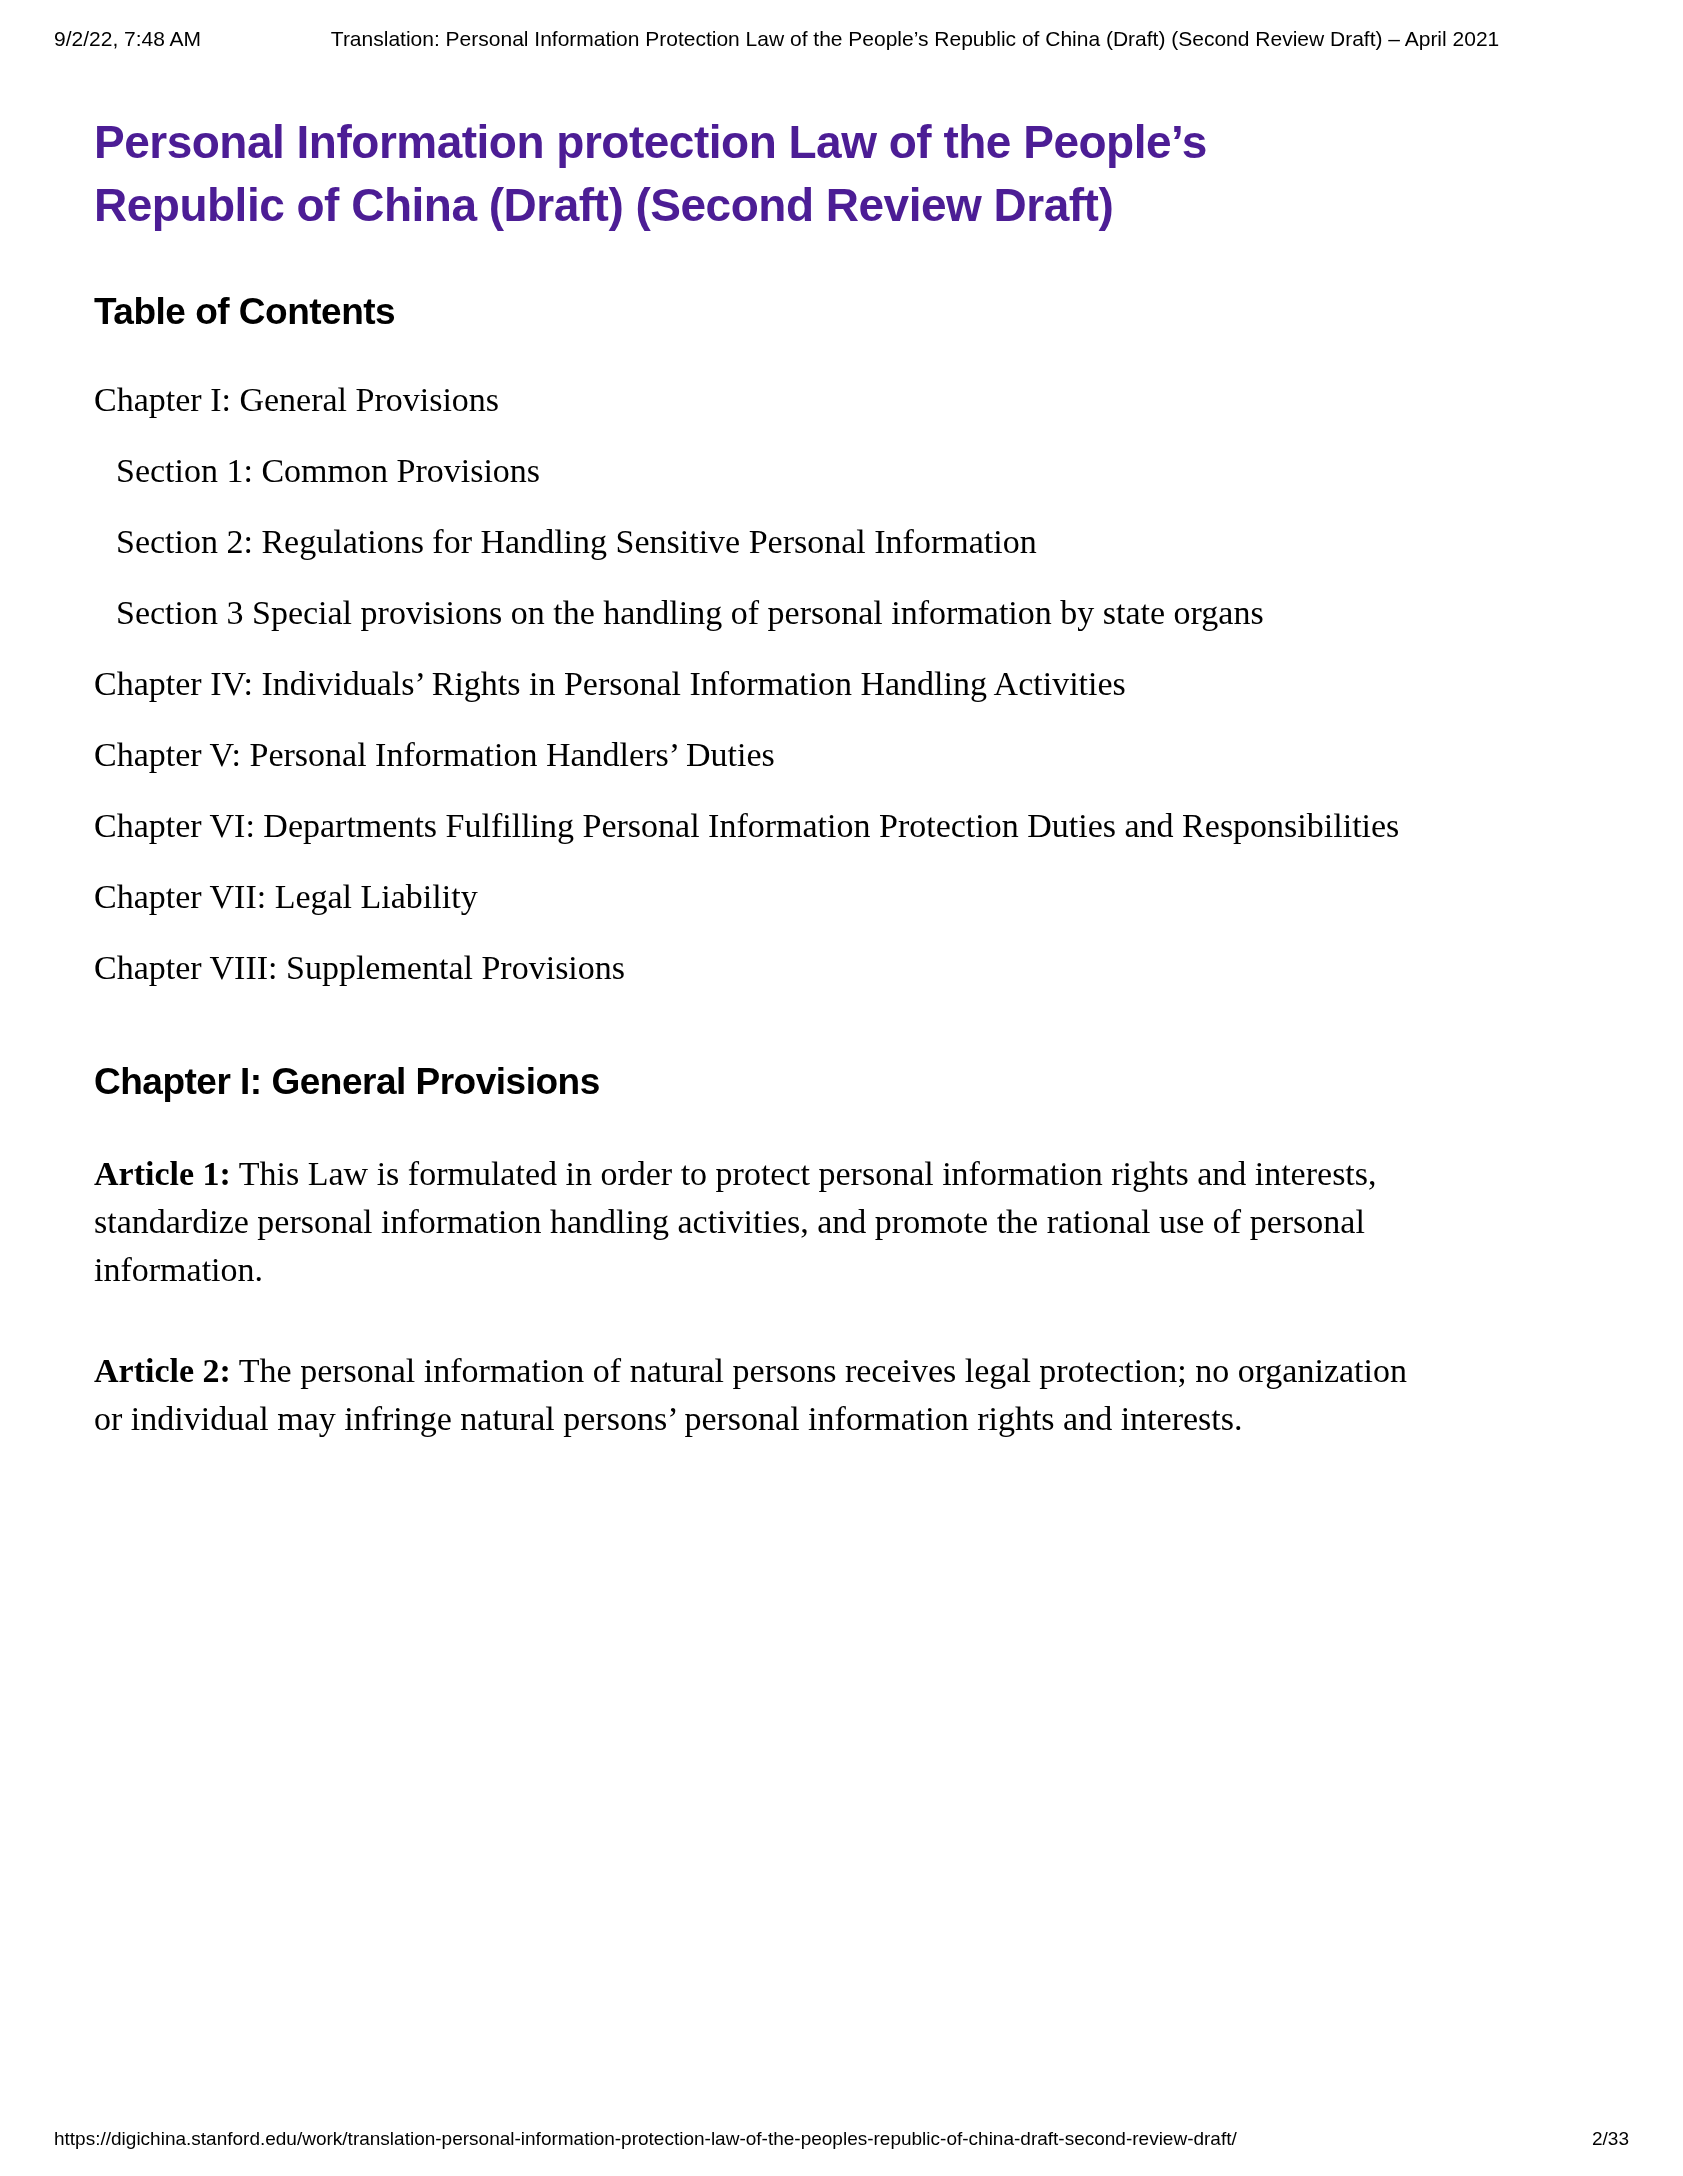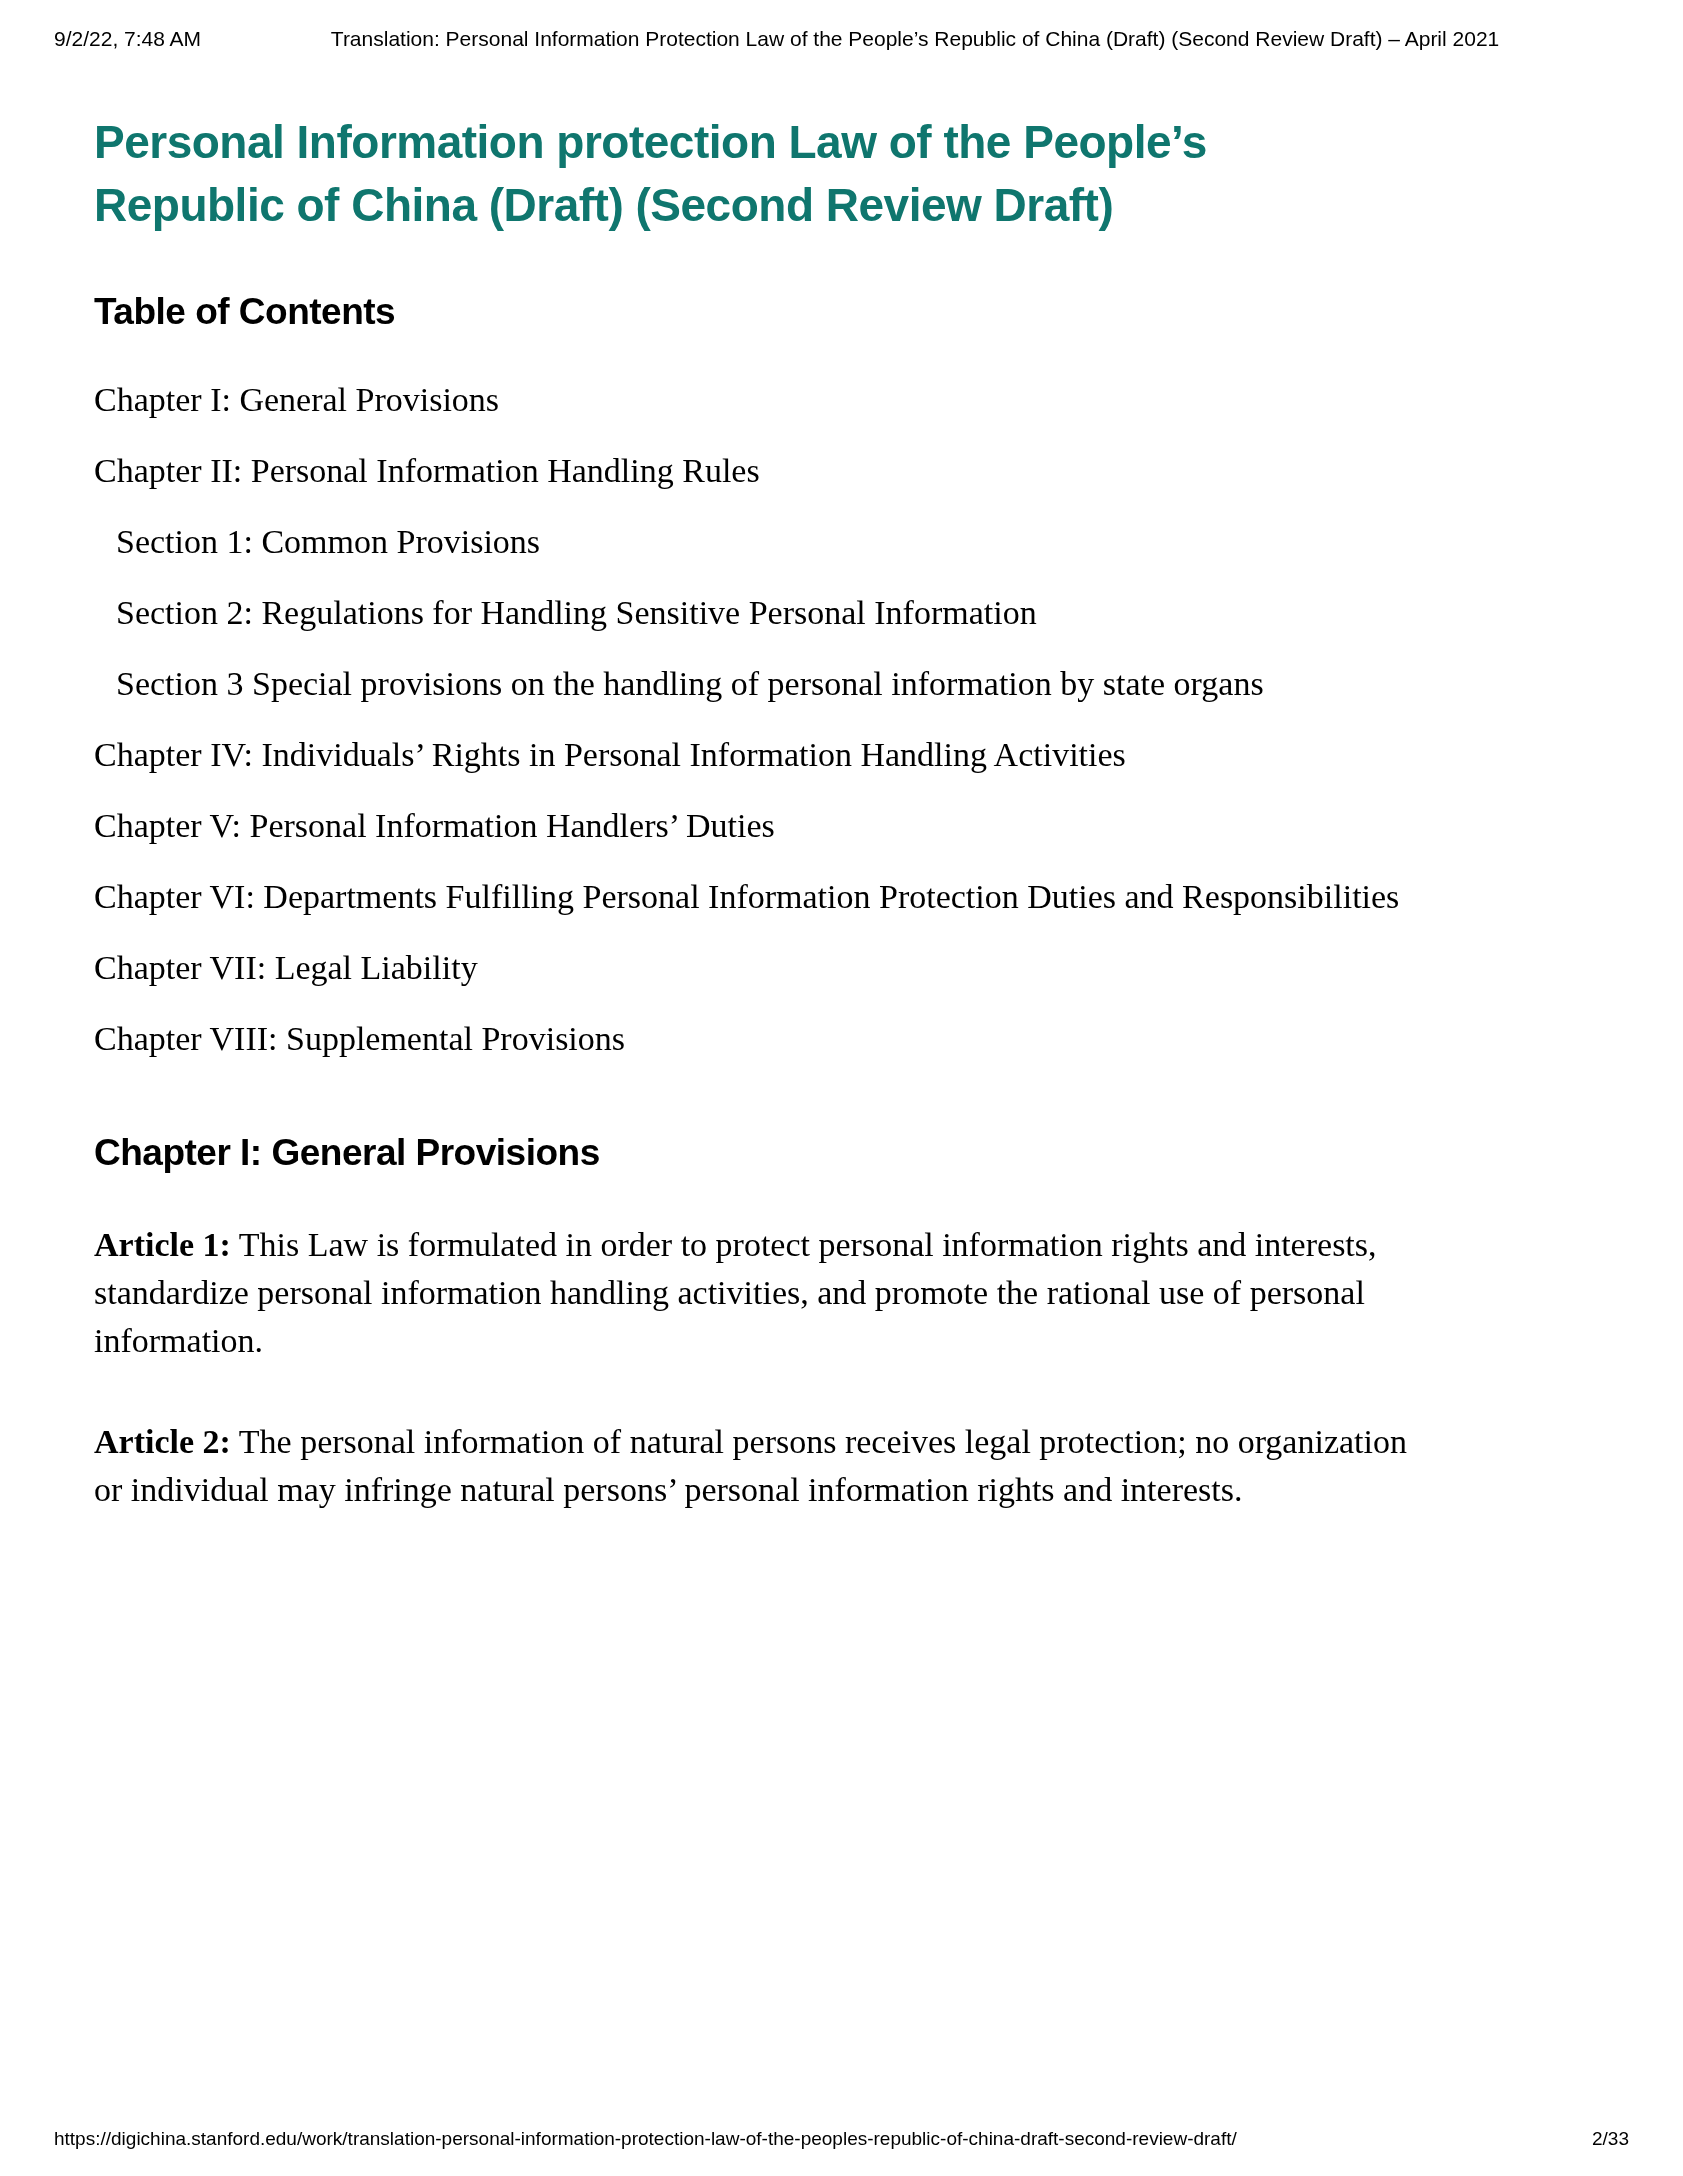--- a/index.html
+++ b/index.html
@@ -49,21 +49,21 @@
     position: absolute;
     top: 111px; left: 94px; right: 94px;
   }
   h1.doc-h1 {
     font-family: "Liberation Sans", sans-serif;
     font-weight: 700;
     font-size: 46px;
     line-height: 63px;
     letter-spacing: -0.5px;
     max-width: 1287px;
-    color: #0f766e;
+    color: #4c1d95;
   }
   h2.doc-h2 {
     font-family: "Liberation Sans", sans-serif;
     font-weight: 700;
     font-size: 37px;
     line-height: 44px;
     letter-spacing: -0.5px;
     color: #000000;
   }
   .toc-heading { margin: 53px 0 48px 0; }
@@ -94,21 +94,20 @@
 </div>
 
 <div class="content">
 
   <h1 class="doc-h1">Personal Information protection Law of the People’s Republic of China (Draft) (Second Review Draft)</h1>
 
   <h2 class="doc-h2 toc-heading">Table of Contents</h2>
 
   <div>
     <p class="toc-entry">Chapter I: General Provisions</p>
-    <p class="toc-entry">Chapter II: Personal Information Handling Rules</p>
     <p class="toc-entry indent">Section 1: Common Provisions</p>
     <p class="toc-entry indent">Section 2: Regulations for Handling Sensitive Personal Information</p>
     <p class="toc-entry indent">Section 3 Special provisions on the handling of personal information by state organs</p>
     <p class="toc-entry">Chapter IV: Individuals’ Rights in Personal Information Handling Activities</p>
     <p class="toc-entry">Chapter V: Personal Information Handlers’ Duties</p>
     <p class="toc-entry">Chapter VI: Departments Fulfilling Personal Information Protection Duties and Responsibilities</p>
     <p class="toc-entry">Chapter VII: Legal Liability</p>
     <p class="toc-entry">Chapter VIII: Supplemental Provisions</p>
   </div>
 

